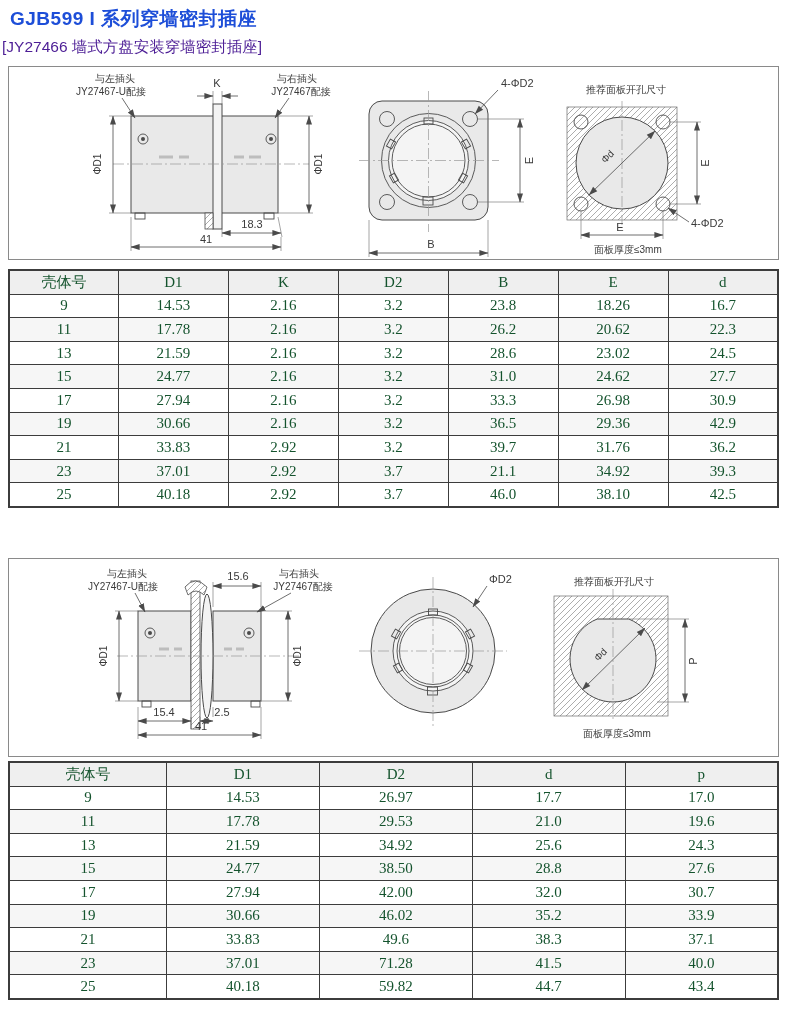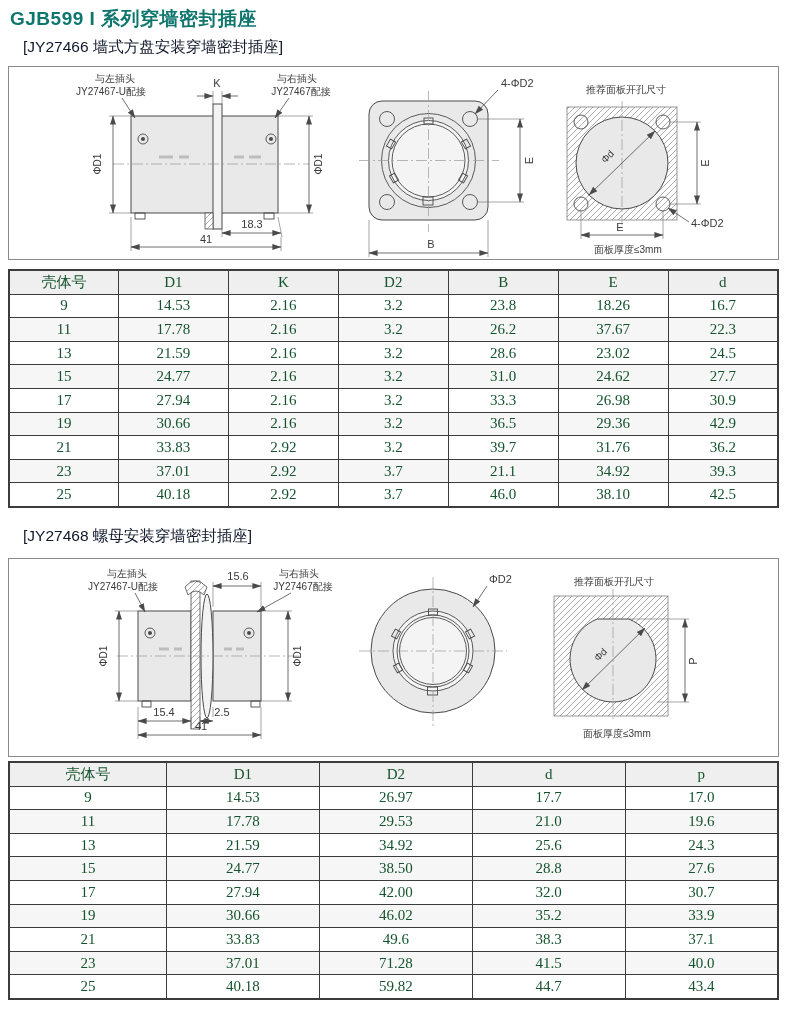--- a/index.html
+++ b/index.html
@@ -1,19 +1,19 @@
 <!DOCTYPE html>
 <html><head>
 <meta charset="utf-8">
 <style>
   html,body{margin:0;padding:0;background:#fff;}
   body{width:800px;font-family:"Liberation Sans",sans-serif;color:#333;}
   .page{position:relative;width:800px;height:1013px;background:#fff;overflow:hidden;}
-  .doc-title{position:absolute;left:10px;top:6px;font-size:19px;font-weight:bold;color:#0f766e;letter-spacing:.5px;}
-  .doc-sub{position:absolute;left:23px;font-size:15.5px;color:#0f172a;}
+  .doc-title{position:absolute;left:10px;top:6px;font-size:19px;font-weight:bold;color:#1d4ed8;letter-spacing:.5px;}
+  .doc-sub{position:absolute;left:2px;font-size:15.5px;color:#4c1d95;}
   .sub1{top:37px;}
   .sub2{top:526px;}
   .drawbox{position:absolute;left:8px;width:769px;border:1px solid #8a8a8a;background:#fff;}
   .box1{top:66px;height:192px;}
   .box2{top:558px;height:197px;}
   .dtable{position:absolute;left:8px;width:771px;border-collapse:collapse;table-layout:fixed;
           font-family:"Liberation Serif",serif;font-size:15px;color:#14532d;}
   .dtable th,.dtable td{border:1px solid #3c3c3c;height:22.6px;padding:0;text-align:center;
           font-weight:normal;line-height:1;}
   .dtable{border:2px solid #3c3c3c;}
@@ -191,21 +191,21 @@
           <td>23.8</td>
           <td>18.26</td>
           <td>16.7</td>
         </tr>
         <tr>
           <td>11</td>
           <td>17.78</td>
           <td>2.16</td>
           <td>3.2</td>
           <td>26.2</td>
-          <td>37.67</td>
+          <td>20.62</td>
           <td>22.3</td>
         </tr>
         <tr>
           <td>13</td>
           <td>21.59</td>
           <td>2.16</td>
           <td>3.2</td>
           <td>28.6</td>
           <td>23.02</td>
           <td>24.5</td>
@@ -260,21 +260,20 @@
           <td>40.18</td>
           <td>2.92</td>
           <td>3.7</td>
           <td>46.0</td>
           <td>38.10</td>
           <td>42.5</td>
         </tr>
       </tbody>
   </table>
 
-  <div class="doc-sub sub2">[JY27468 螺母安装穿墙密封插座]</div>
 
   <div class="drawbox box2">
     <svg width="767" height="195">
 
       <g>
         <rect x="129" y="52" width="53" height="90" class="body-fill"></rect>
         <rect x="204" y="52" width="48" height="90" class="body-fill"></rect>
         <rect x="133" y="142" width="9" height="6" class="thin"></rect>
         <rect x="242" y="142" width="9" height="6" class="thin"></rect>
         <rect x="182" y="22" width="9" height="148" fill="url(#hatch)" stroke="#4a4a4a" stroke-width="0.8"></rect>

